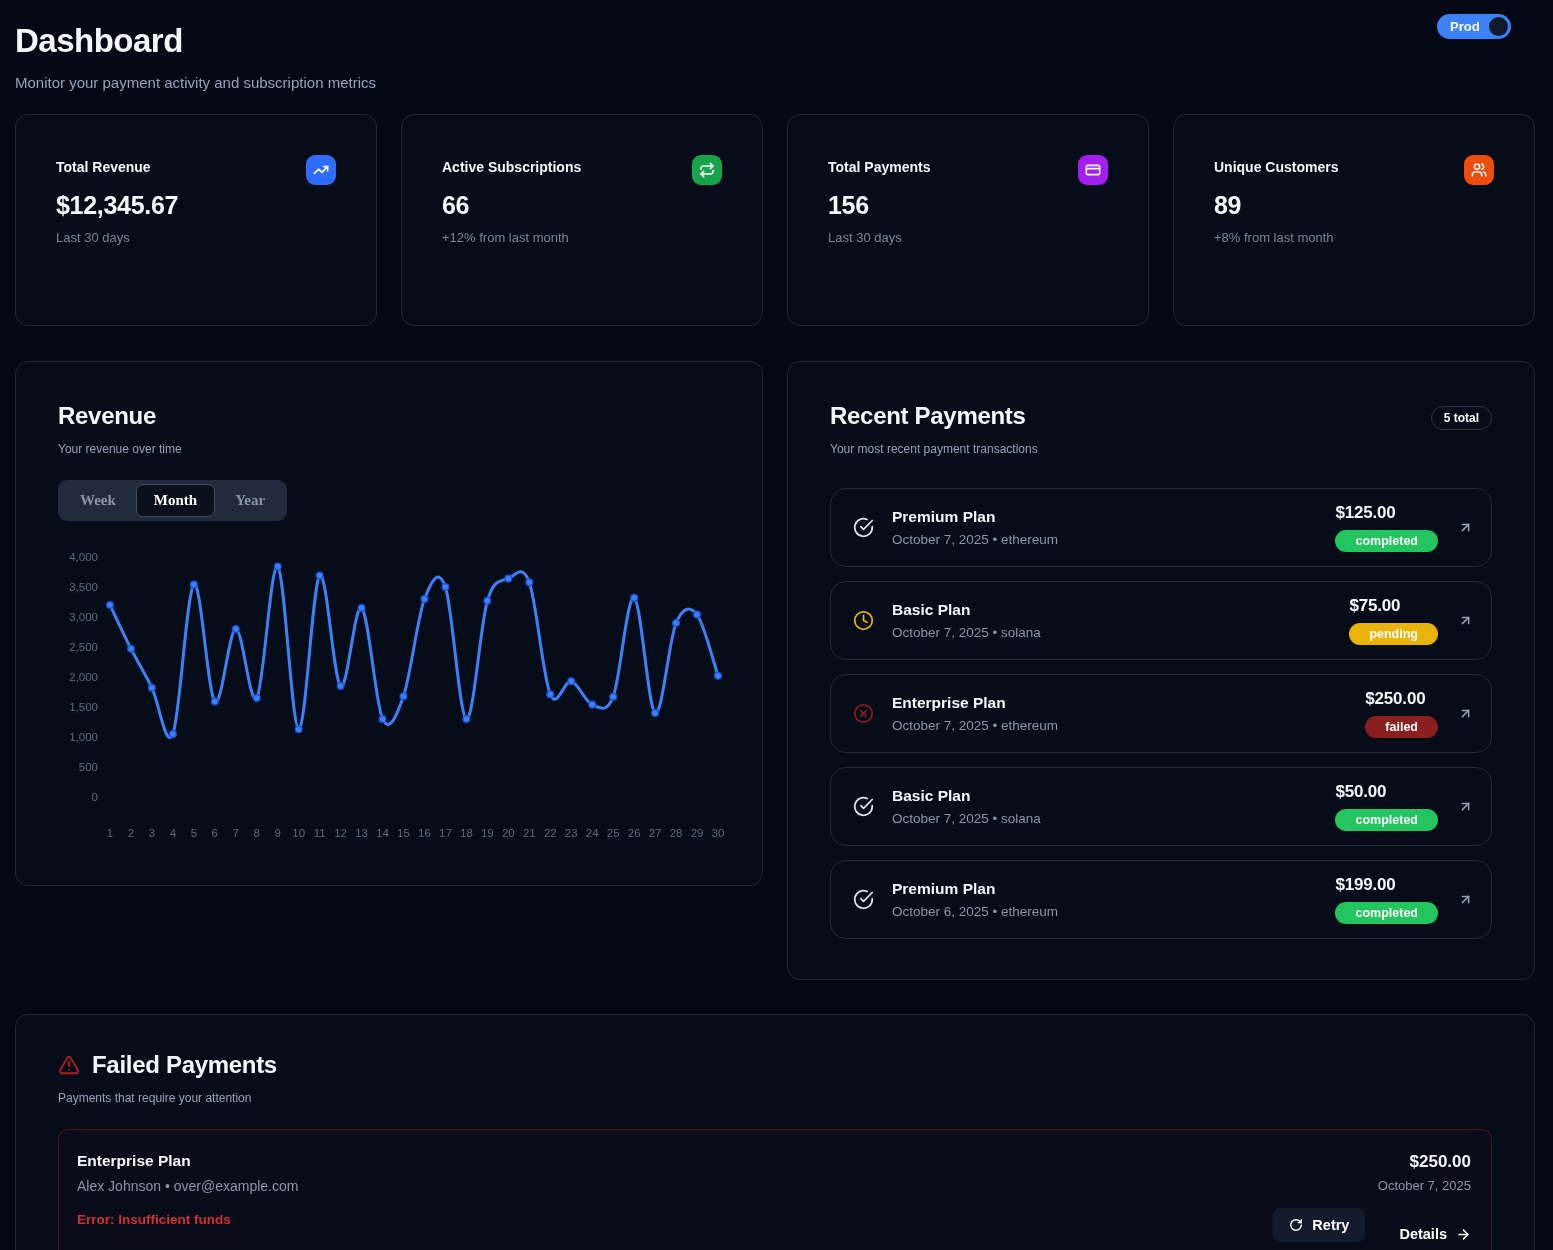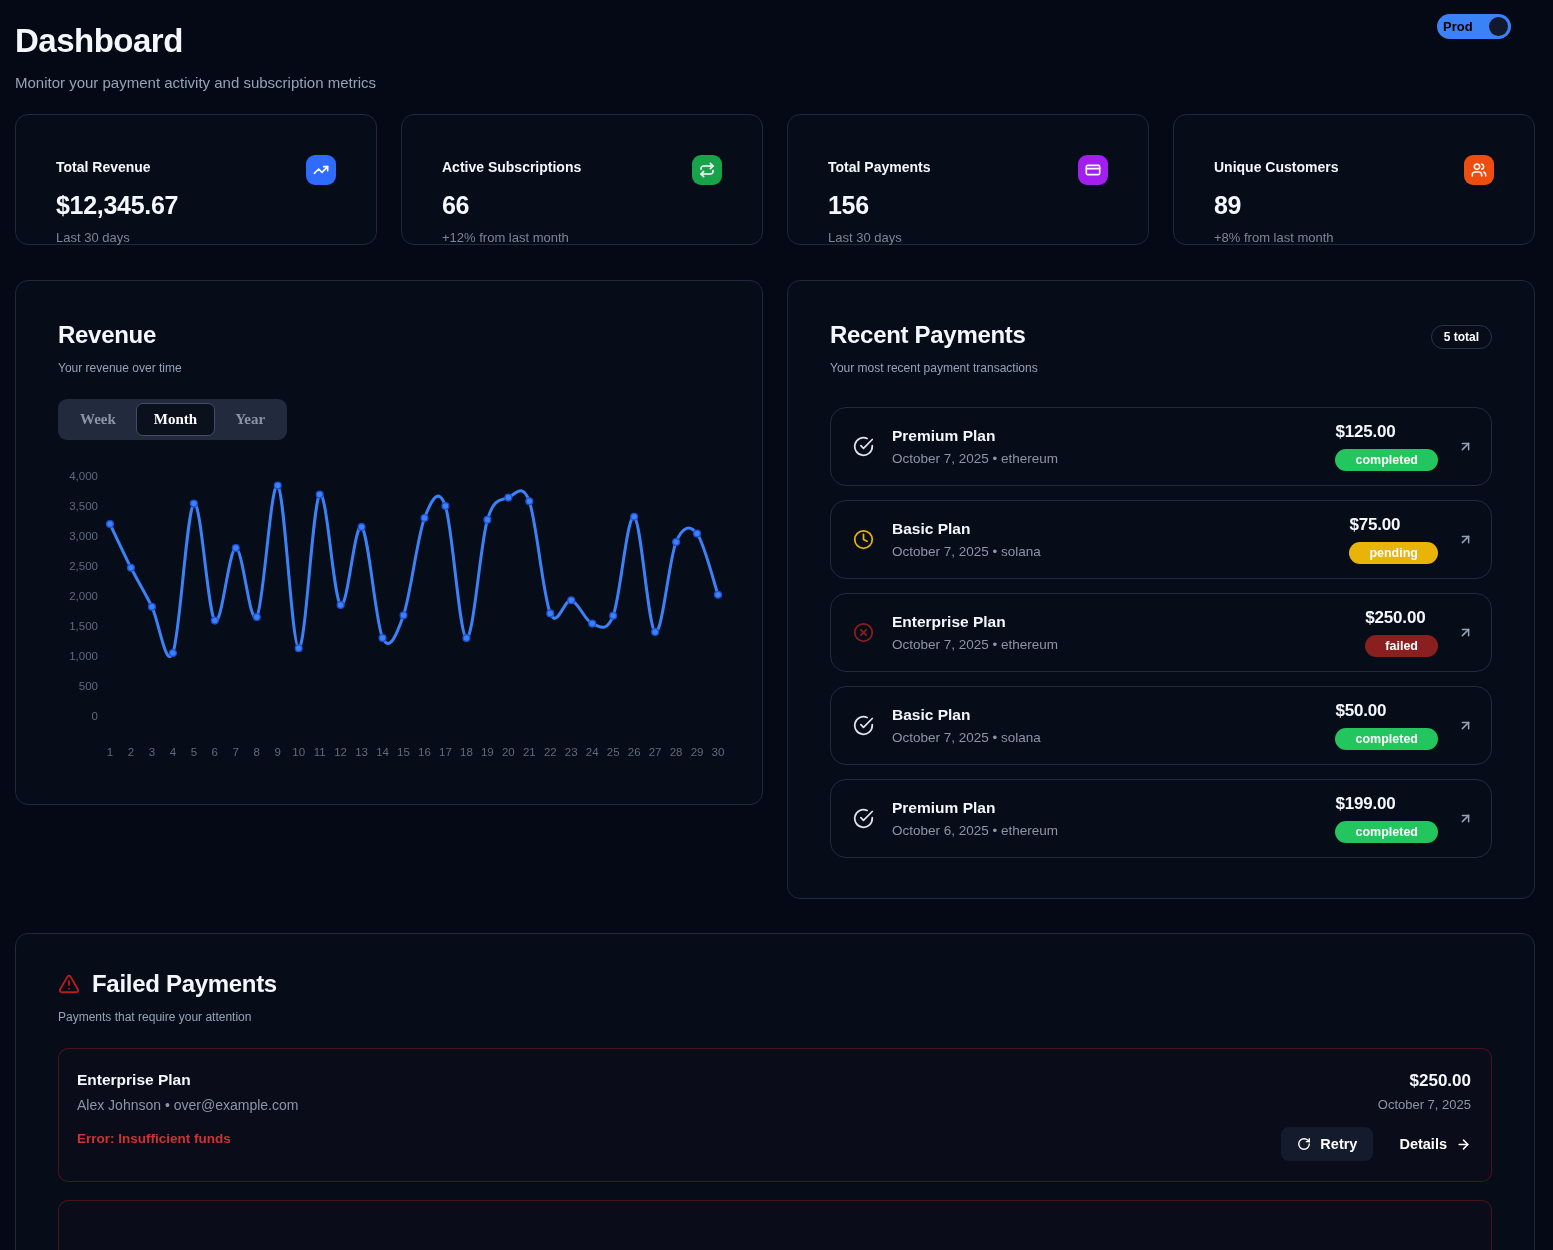--- a/index.html
+++ b/index.html
@@ -14,37 +14,37 @@
   
   .topbar { display:flex; justify-content:space-between; align-items:flex-start; }
   .page-title { font-size:33px; font-weight:800; letter-spacing:-0.5px; margin-top:22px; }
   .page-subtitle { font-size:15px; color:#94a3b8; margin-top:14px; }
   .env-toggle {
     margin-top:14px; margin-right:24px;
     width:74px; height:25px; border-radius:13px;
     background:#3b82f6; display:flex; align-items:center;
     cursor:pointer; position:relative;
   }
-  .env-toggle .env-label { font-size:13px; font-weight:700; color:#000000; margin-left:6px; }
+  .env-toggle .env-label { font-size:13px; font-weight:700; color:#ffffff; margin-left:13px; }
   .env-toggle .knob {
     position:absolute; right:3px; top:3px;
     width:19px; height:19px; border-radius:50%;
     background:#10192e;
   }
 
   
   .card {
     background:#070c19;
     border:1px solid #20283a;
     border-radius:13px;
   }
 
   
   .stats-grid { display:grid; grid-template-columns:repeat(4,1fr); gap:24px; margin-top:23px; }
-  .stat-card { height:131px; padding:44px 40px; position:relative; }
+  .stat-card { height:212px; padding:44px 40px; position:relative; }
   .stat-label { font-size:14px; font-weight:700; }
   .stat-icon {
     position:absolute; top:40px; right:40px;
     width:30px; height:30px; border-radius:9px;
     display:flex; align-items:center; justify-content:center; color:#fff;
   }
   .stat-icon svg { width:16px; height:16px; }
   .stat-value { font-size:25px; font-weight:800; margin-top:16px; letter-spacing:-0.3px; }
   .stat-caption { font-size:13px; color:#7b8596; margin-top:10px; }
 
@@ -115,21 +115,21 @@
     padding:22px 20px 20px 18px;
     display:flex; min-height:125px;
   }
   .f-left { display:flex; flex-direction:column; }
   .f-plan { font-size:15.5px; font-weight:700; }
   .f-customer { font-size:14px; color:#8b95a7; margin-top:8px; }
   .f-error { font-size:13.5px; font-weight:600; color:#cd3333; margin-top:18px; }
   .f-right { margin-left:auto; display:flex; flex-direction:column; align-items:flex-end; }
   .f-amount { font-size:17px; font-weight:800; }
   .f-date { font-size:13px; color:#8b95a7; margin-top:6px; }
-  .f-actions { display:flex; align-items:center; gap:26px; margin-top:15px; }
+  .f-actions { display:flex; align-items:flex-end; gap:34px; margin-top:15px; }
   .btn-retry {
     display:inline-flex; align-items:center; gap:9px;
     background:#141b2c; border:none; border-radius:8px;
     color:#fff; font-size:14.5px; font-weight:700;
     padding:9px 16px; cursor:pointer; font-family:inherit;
   }
   .btn-retry svg { width:14px; height:14px; }
   .btn-details {
     display:inline-flex; align-items:center; gap:9px;
     background:transparent; border:none;

